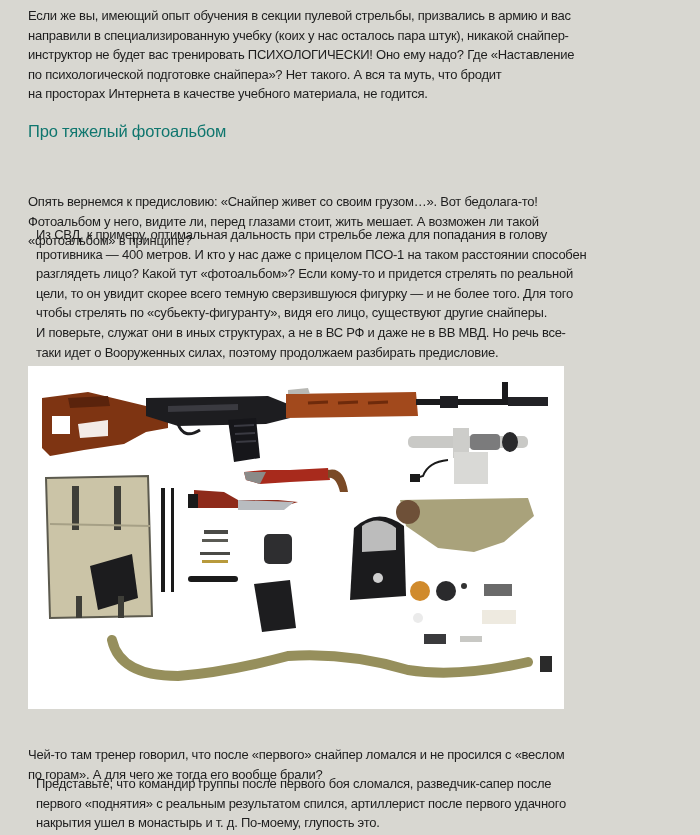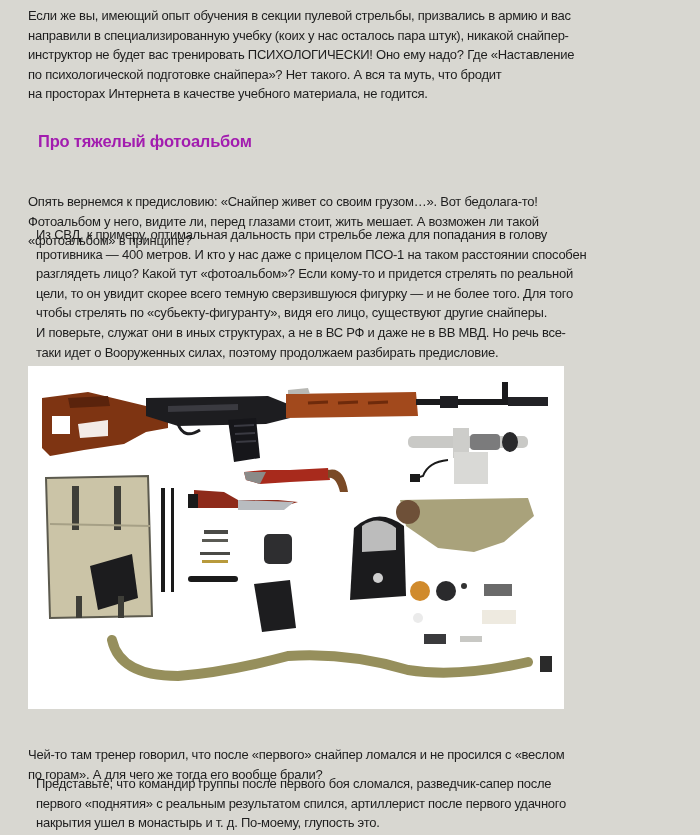--- a/index.html
+++ b/index.html
@@ -9,21 +9,21 @@
     color: #1e1e1e;
     font-family: "Liberation Sans", sans-serif;
     position: relative;
   }
   .article { position: absolute; left: 28px; top: 0; width: 660px; }
   .para {
     font-size: 13px; line-height: 19.6px; margin: 0;
     letter-spacing: -0.25px; white-space: pre-line;
   }
   .p1 { position: absolute; top: 6px; left: 0; width: 660px; }
-  .h { position: absolute; top: 122px; left: 0; font-size: 16.5px; font-weight: bold; margin: 10px; letter-spacing: -0.2px; color: #a21caf; }
+  .h { position: absolute; top: 122px; left: 0; font-size: 16.5px; font-weight: normal; margin: 0; letter-spacing: -0.2px; color: #0f766e; }
   .p2 { position: absolute; top: 158px; left: 0; width: 660px; margin-top: 34px; }
   .p3 { position: absolute; top: 225px; left: 0; width: 660px; margin-left: 8px; }
   .p4 { position: absolute; top: 721px; left: 0; width: 660px; margin-top: 24px; }
   .p5 { position: absolute; top: 774px; left: 8px; width: 660px; }
 
   .figure {
     position: absolute; left: 28px; top: 366px; width: 536px; height: 343px;
     background: #ffffff; overflow: hidden;
   }
   .figure svg { display: block; }

